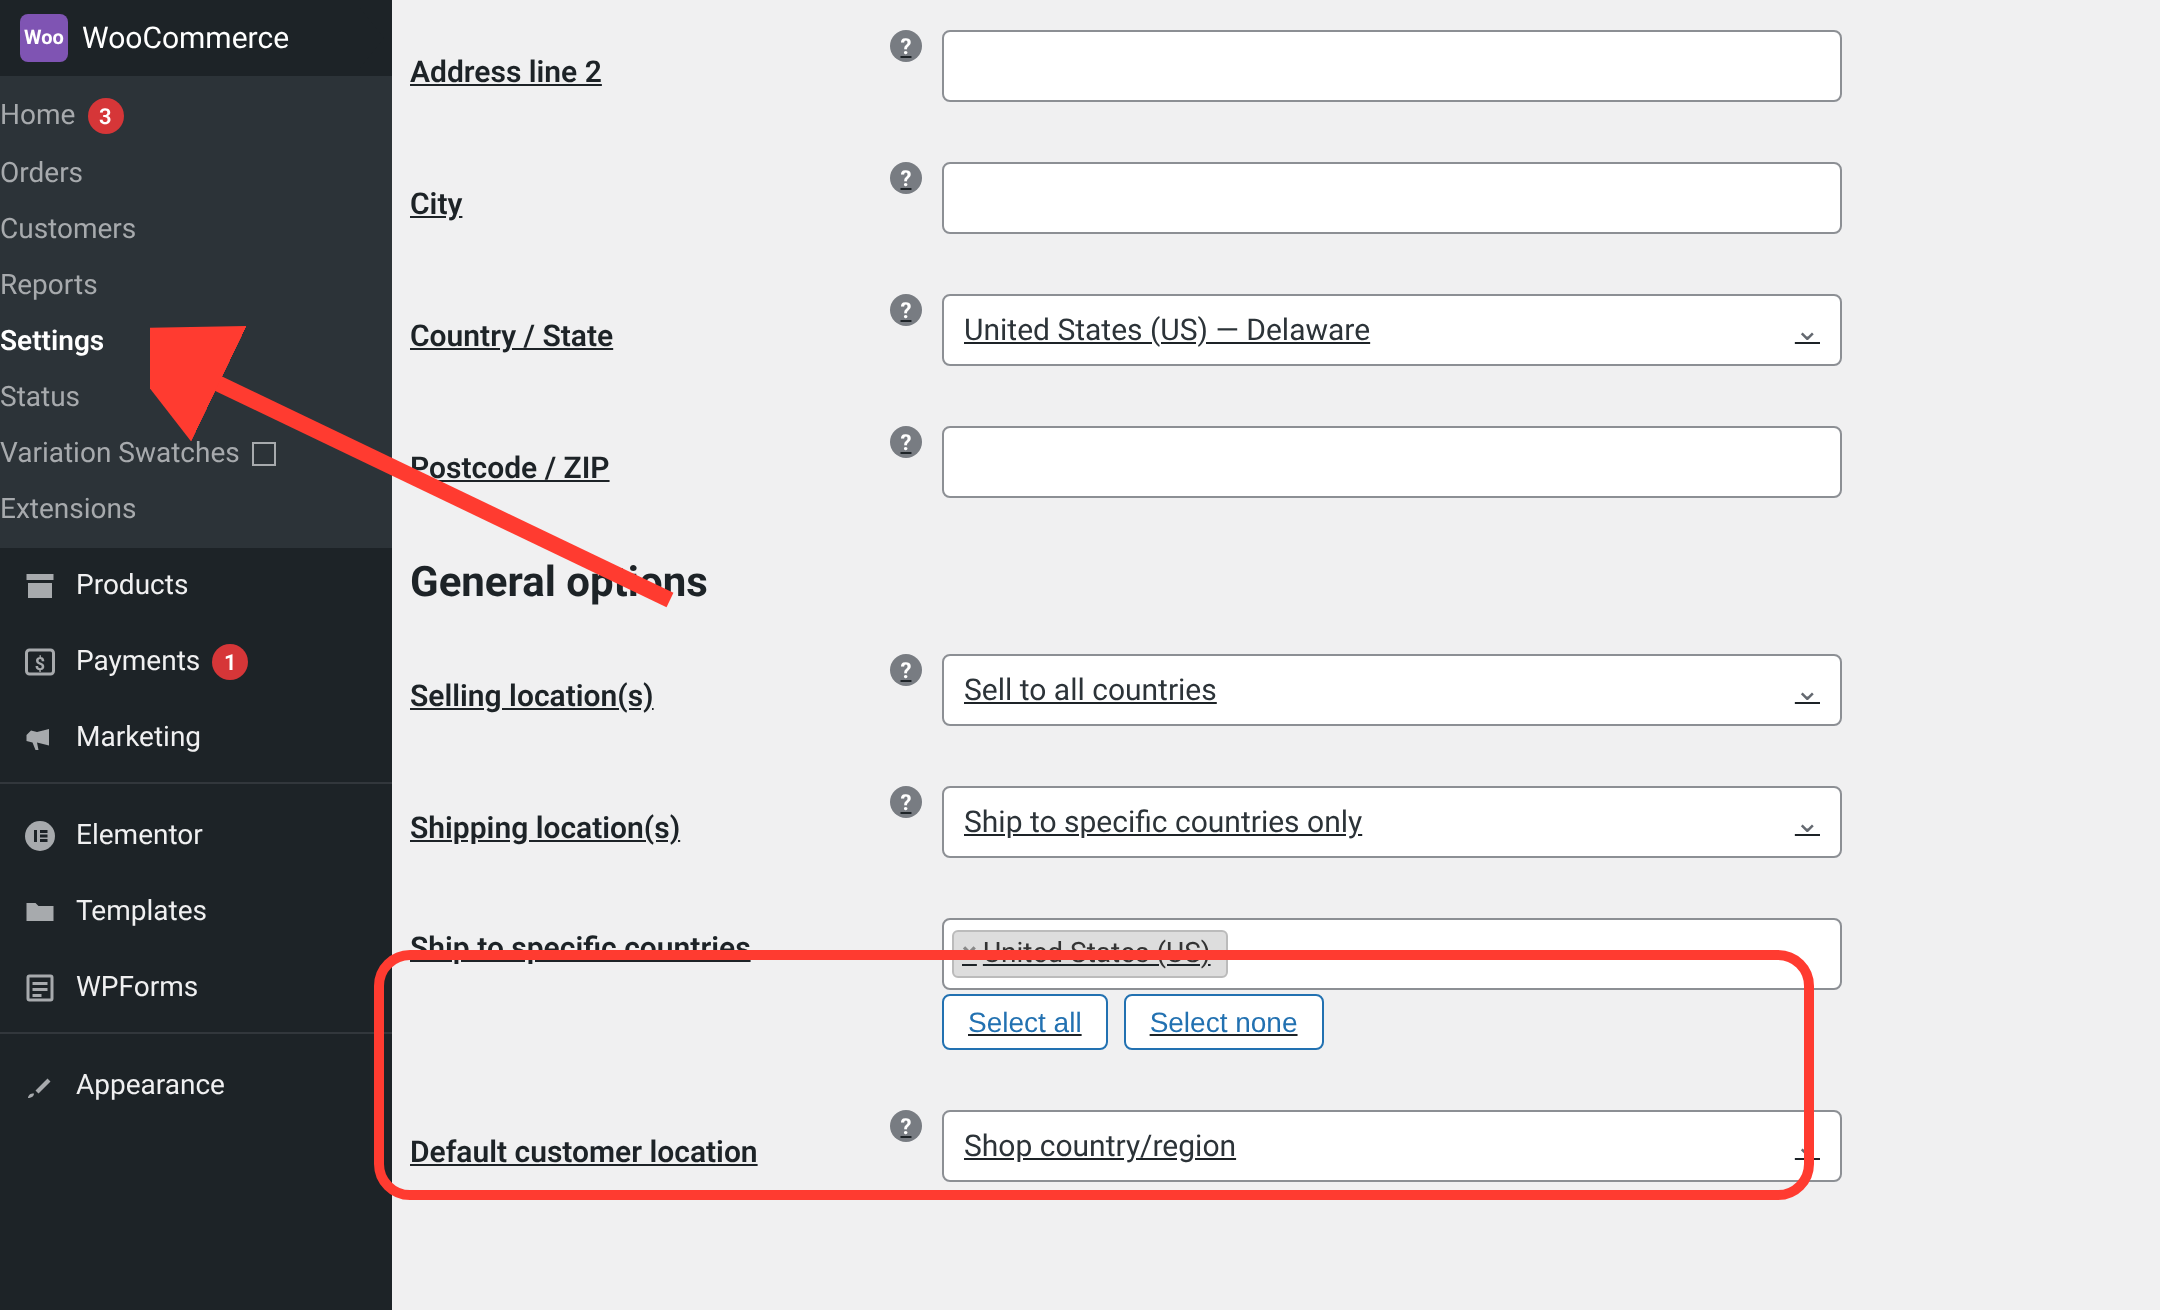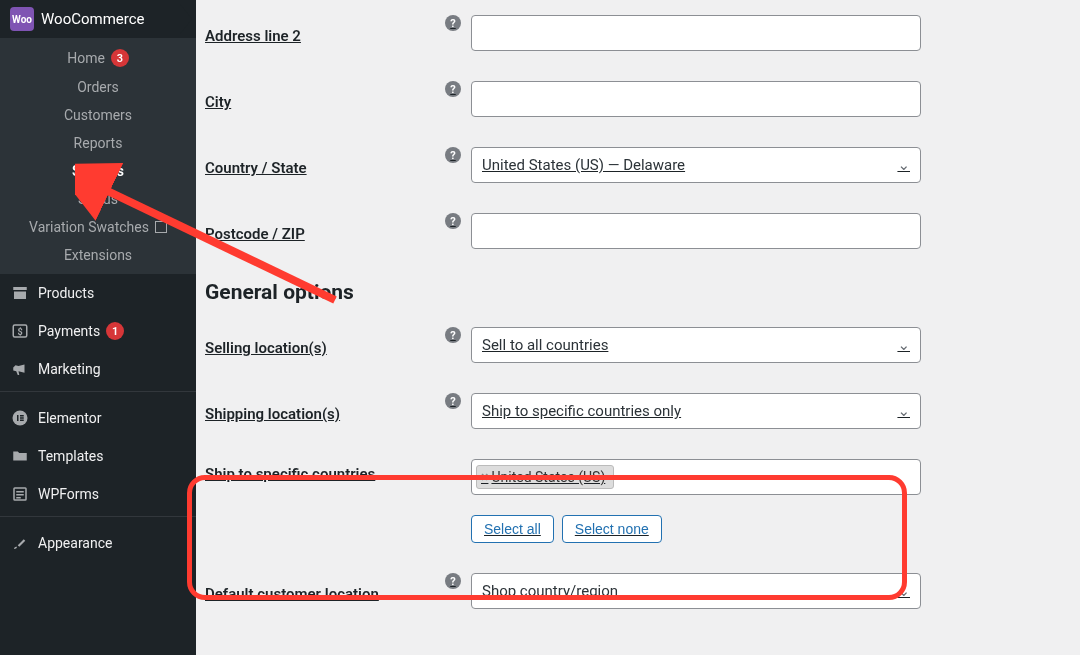--- a/index.html
+++ b/index.html
@@ -53,21 +53,20 @@
       background: #2c3338;
       padding: 5px 0;
     }
     .submenu-item {
       padding: 6px 0;
       color: #a7aaad;
       font-size: 14px;
       display: flex;
       align-items: center;
       cursor: pointer;
-      justify-content: center;
     }
     .submenu-item.current { color: #fff; font-weight: 600; }
     .badge {
       display: inline-flex;
       align-items: center;
       justify-content: center;
       min-width: 18px; height: 18px;
       background: #d63638;
       color: #fff;
       border-radius: 9px;
@@ -182,21 +181,21 @@
       background: #ddd;
       border: 1px solid #bbb;
       border-radius: 3px;
       padding: 3px 8px 3px 4px;
       font-size: 14px;
       display: inline-flex;
       align-items: center;
       color:#333;
     }
     .tag .x { color:#888; margin-right:3px; font-weight:bold; cursor:pointer;}
-    .select-actions { margin-top:20px; display:flex; gap:8px;}
+    .select-actions { margin-top:2px; display:flex; gap:8px;}
     .link-btn {
       border: 1px solid #2271b1;
       color: #2271b1;
       background: #fff;
       border-radius: 4px;
       padding: 5px 12px;
       font-size: 14px;
       cursor: pointer;
     }
     .highlight-box {

